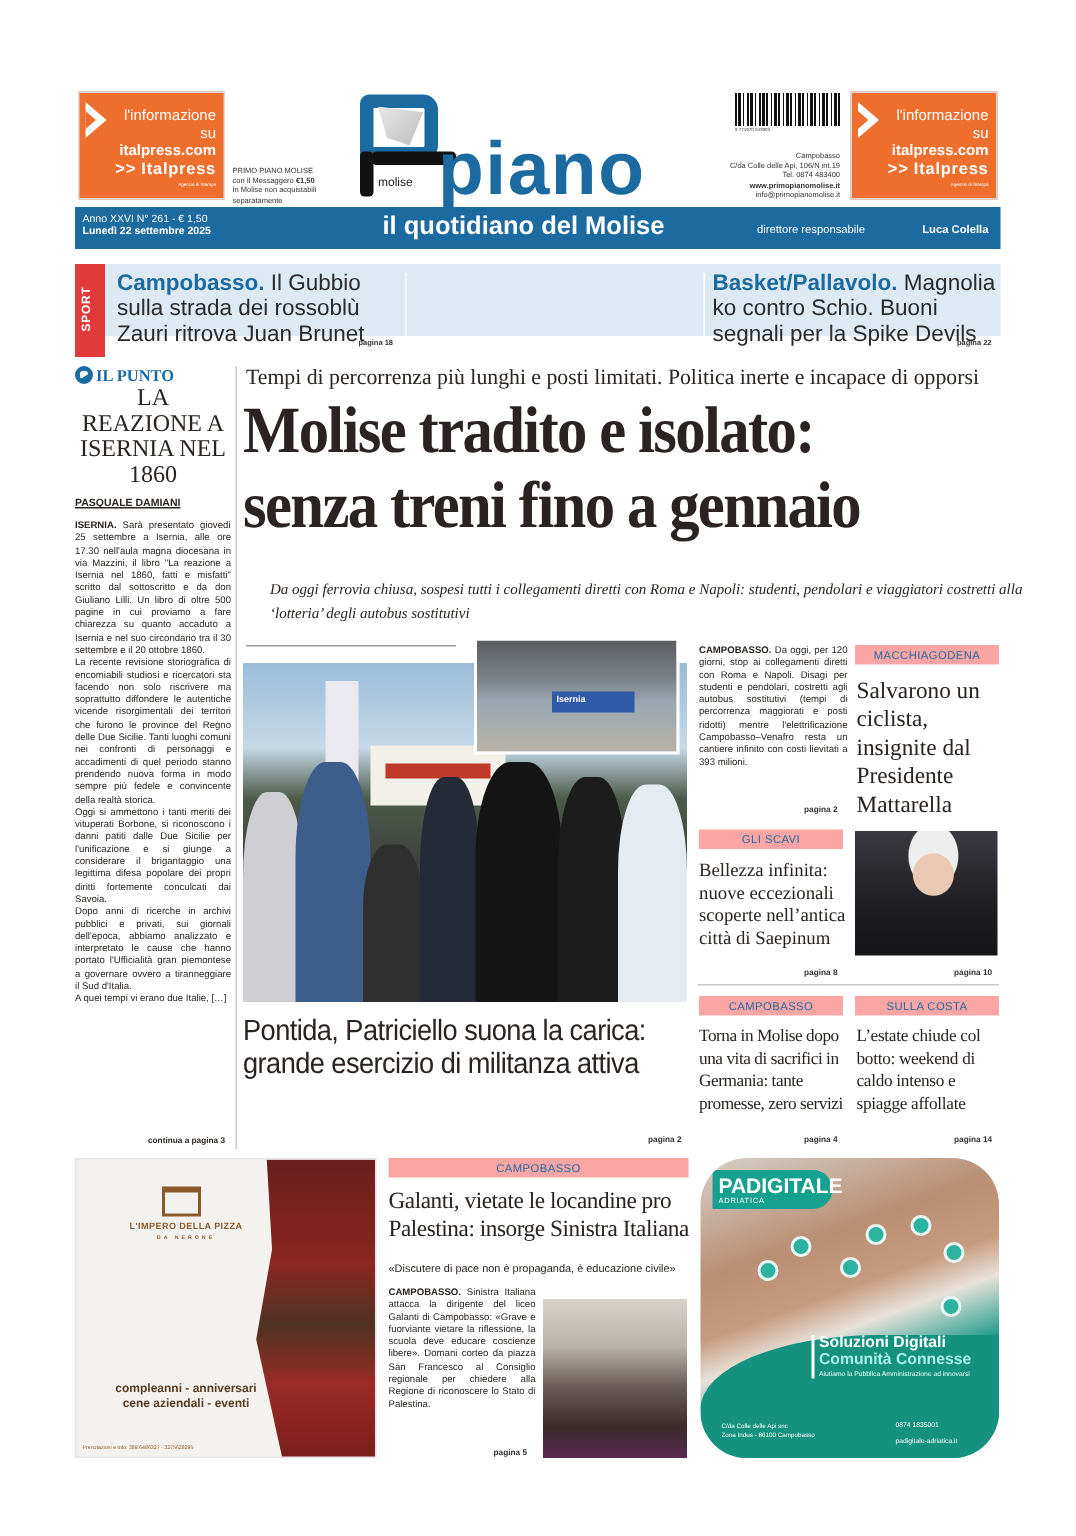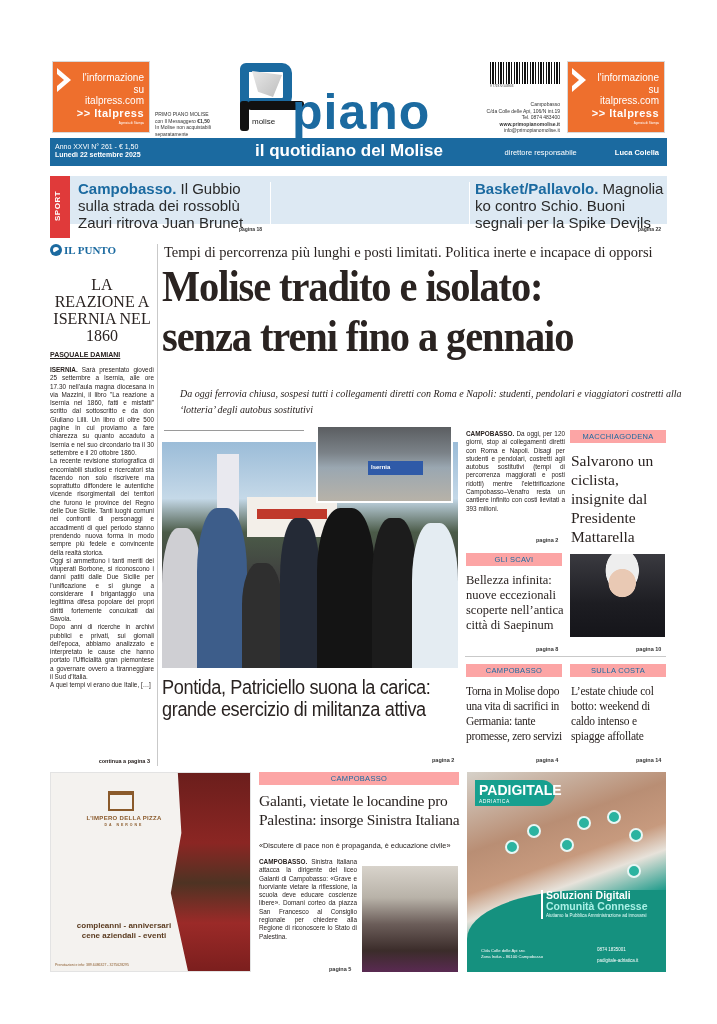--- a/index.html
+++ b/index.html
@@ -7,21 +7,21 @@
   body { position: relative; font-family: "Liberation Sans", sans-serif; color: #2a2321; }
 
   .abs { position: absolute; }
 
   
   .ad-italpress { background: #ee6f2d; color: #fff; width: 98px; height: 72px; border: 1px solid #d9d9d9; }
   .ad-italpress .chev { position: absolute; left: 4px; top: 6px; width: 0; height: 0; border-top: 12px solid transparent; border-bottom: 12px solid transparent; border-left: 14px solid #fff; }
   .ad-italpress .chev::after { content: ""; position: absolute; left: -14px; top: -6px; border-top: 6px solid transparent; border-bottom: 6px solid transparent; border-left: 7px solid #ee6f2d; }
   .ad-italpress .l1 { position: absolute; right: 5px; top: 10px; font-size: 10px; line-height: 11px; text-align: right; font-family: "Liberation Sans Narrow","Liberation Sans", sans-serif; }
   .ad-italpress .l2 { position: absolute; right: 5px; top: 22px; font-size: 10px; line-height: 11px; text-align: right; }
-  .ad-italpress .l2 b { font-weight: normal; padding-left: 36px; }
+  .ad-italpress .l2 b { font-weight: bold; padding-left: 36px; }
   .ad-italpress .l3 { position: absolute; right: 5px; top: 45px; font-size: 11px; font-weight: bold; letter-spacing: 0.5px; }
   .ad-italpress .l4 { position: absolute; right: 5px; top: 59px; font-size: 3px; }
 
   .small-note { font-size: 5px; line-height: 6.5px; color: #333; }
   .small-note b { font-weight: bold; }
 
   .logo { left: 240px; top: 57px; width: 235px; height: 80px; }
   .logo .primo { position: absolute; left: 48px; top: -6px; font-size: 50px; font-weight: bold; color: #111; letter-spacing: 1px; font-family: "Liberation Sans", sans-serif; line-height: 50px; }
   .logo .piano { position: absolute; left: 52px; top: 30px; font-size: 50px; font-weight: bold; color: #1b6aa0; letter-spacing: 1px; line-height: 50px; }
   .logo .pshape { position: absolute; left: 0; top: 6px; width: 52px; height: 44px; border: 9px solid #1b6aa0; border-right-color: #1b6aa0; border-radius: 6px 10px 10px 0; }
@@ -51,21 +51,21 @@
   .sport .item { position: absolute; top: 4px; height: 54px; font-size: 15px; line-height: 17px; color: #2a2a2a; }
   .sport .item b { color: #1b6aa0; font-weight: bold; }
   .sport .item .pg { position: absolute; right: 4px; bottom: -4px; font-size: 5px; color: #333; font-weight: bold; }
   .sport .sep { position: absolute; top: 6px; width: 1px; height: 50px; background: #fff; }
 
   
   .col-left { left: 50px; top: 244px; width: 104px; height: 522px; }
   .ilpunto { font-family: "Liberation Serif", serif; font-weight: bold; color: #1b6aa0; font-size: 11px; }
   .ilpunto .ico { display: inline-block; width: 12px; height: 12px; border-radius: 50%; background: #1b6aa0; vertical-align: -2px; margin-right: 2px; position: relative; }
   .ilpunto .ico::after { content:""; position:absolute; left:3px; top:3px; width:6px; height:6px; border-radius:50%; background:#fff; clip-path: polygon(0 0,100% 0,100% 40%,0 100%); }
-  .col-left h2 { font-family: "Liberation Serif", serif; font-weight: normal; font-size: 16px; line-height: 17px; text-align: center; color: #2a2321; margin-top: 20px; }
+  .col-left h2 { font-family: "Liberation Serif", serif; font-weight: normal; font-size: 16px; line-height: 17px; text-align: center; color: #2a2321; margin-top: 0; }
   .col-left .author { font-size: 7px; font-weight: bold; text-decoration: underline; margin-top: 7px; color: #2a2321; }
   .col-left .body { font-size: 6.4px; line-height: 8.3px; text-align: justify; margin-top: 8px; color: #2a2321; }
   .col-left .body p { margin: 0; }
   .col-left .body b { font-weight: bold; }
   .col-left .cont { position: absolute; right: 4px; bottom: 2px; font-size: 5.5px; font-weight: bold; }
   .vline { background: #c9c9c9; width: 1px; }
 
   
   .kicker { left: 164px; top: 244px; width: 504px; font-family: "Liberation Serif", serif; font-size: 14.5px; color: #2a2321; white-space: nowrap; }
   .headline { left: 162px; top: 262px; width: 508px; font-family: "Liberation Serif", serif; font-weight: bold; font-size: 44px; line-height: 50px; color: #2a2321; letter-spacing: -1.2px; white-space: nowrap; transform: scaleX(0.92); transform-origin: left top; }
@@ -109,21 +109,21 @@
   .ad-pizza .truck { position:absolute; right:0; top:0; width:88px; height:200px; background: linear-gradient(180deg,#6b1e1c 0%,#8b2623 35%,#4e3323 55%,#9b2a28 75%,#7a1e1d 100%); clip-path: polygon(18% 0,100% 0,100% 100%,30% 100%,10% 60%,22% 30%); }
   .ad-pizza .brand { position:absolute; left:28px; top:42px; width:90px; text-align:center; font-size:6px; color:#8a5a2b; font-weight:bold; letter-spacing:0.3px; }
   .ad-pizza .brand small { display:block; font-size:3.5px; letter-spacing:2px; margin-top:2px; }
   .ad-pizza .column-ico { position:absolute; left:57px; top:18px; width:26px; height:20px; border:2px solid #8a5a2b; border-top-width:4px; }
   .ad-pizza .title { position:absolute; left:14px; top:94px; width:120px; text-align:center; color:#d8302b; font-weight:bold; font-size:21px; line-height:22px; }
   .ad-pizza .title small { display:block; font-size:13px; line-height:16px; }
   .ad-pizza .events { position:absolute; left:8px; top:148px; width:130px; text-align:center; color:#5a3b20; font-weight:bold; font-size:8px; line-height:10px; }
   .ad-pizza .phone { position:absolute; left:4px; top:190px; font-size:3.5px; color:#8a5a2b; }
 
   .ad-pa { left: 467px; top: 772px; width: 199px; height: 200px; overflow: hidden; background:
-      linear-gradient(160deg,#d6d1c9 0%,#b98e74 30%,#c79a7e 45%,#e7e2da 55%,#1c9a8a 70%,#138576 100%); }
+      linear-gradient(160deg,#d6d1c9 0%,#b98e74 30%,#c79a7e 45%,#e7e2da 55%,#1c9a8a 70%,#138576 100%); border-radius: 31px; }
   .ad-pa .logo-pa { position:absolute; left:8px; top:8px; width:80px; height:26px; background:#16a08f; border-radius: 0 20px 20px 0; color:#fff; font-weight:bold; font-size:14px; padding:2px 0 0 4px; }
   .ad-pa .logo-pa small { display:block; font-size:5px; font-weight:normal; letter-spacing:0.5px; }
   .ad-pa .wave { position:absolute; left:0; top:118px; width:199px; height:82px; background:#15917f; border-radius: 60% 0 0 0; }
   .ad-pa .sol { position:absolute; left:74px; top:118px; font-size:10.5px; font-weight:bold; color:#fff; line-height:11px; border-left:2px solid #fff; padding-left:3px; }
   .ad-pa .sol .c2 { color:#a9f0e6; }
   .ad-pa .sol small { display:block; font-size:4.5px; font-weight:normal; line-height:6px; margin-top:1px; color:#e8fffb; }
   .ad-pa .addr { position:absolute; left:14px; top:176px; font-size:4.2px; color:#fff; line-height:6px; }
   .ad-pa .ph { position:absolute; left:130px; top:172px; font-size:4.5px; color:#fff; line-height:11px; }
   .ad-pa .node { position:absolute; width:14px; height:14px; border-radius:50%; background:#2bb3a0; border:2px solid #e8f7f5; }
 </style>

